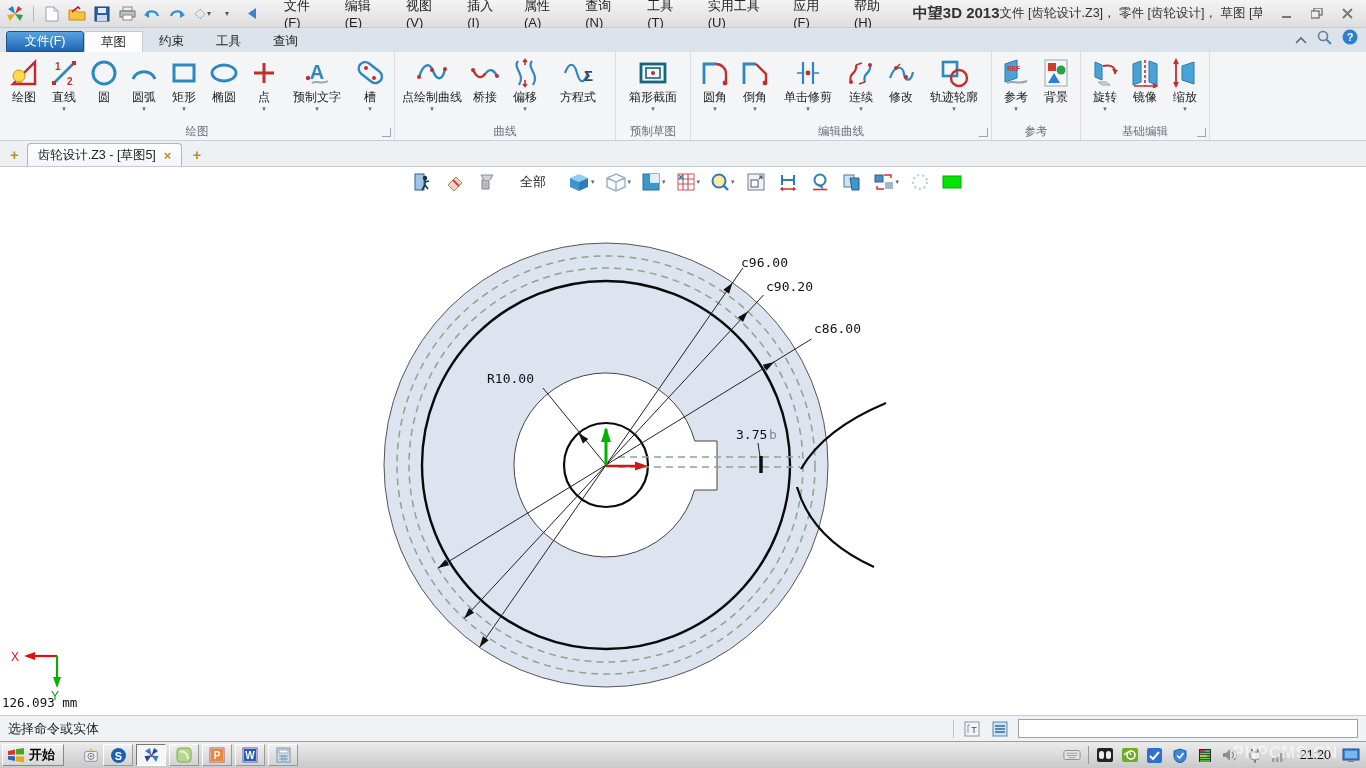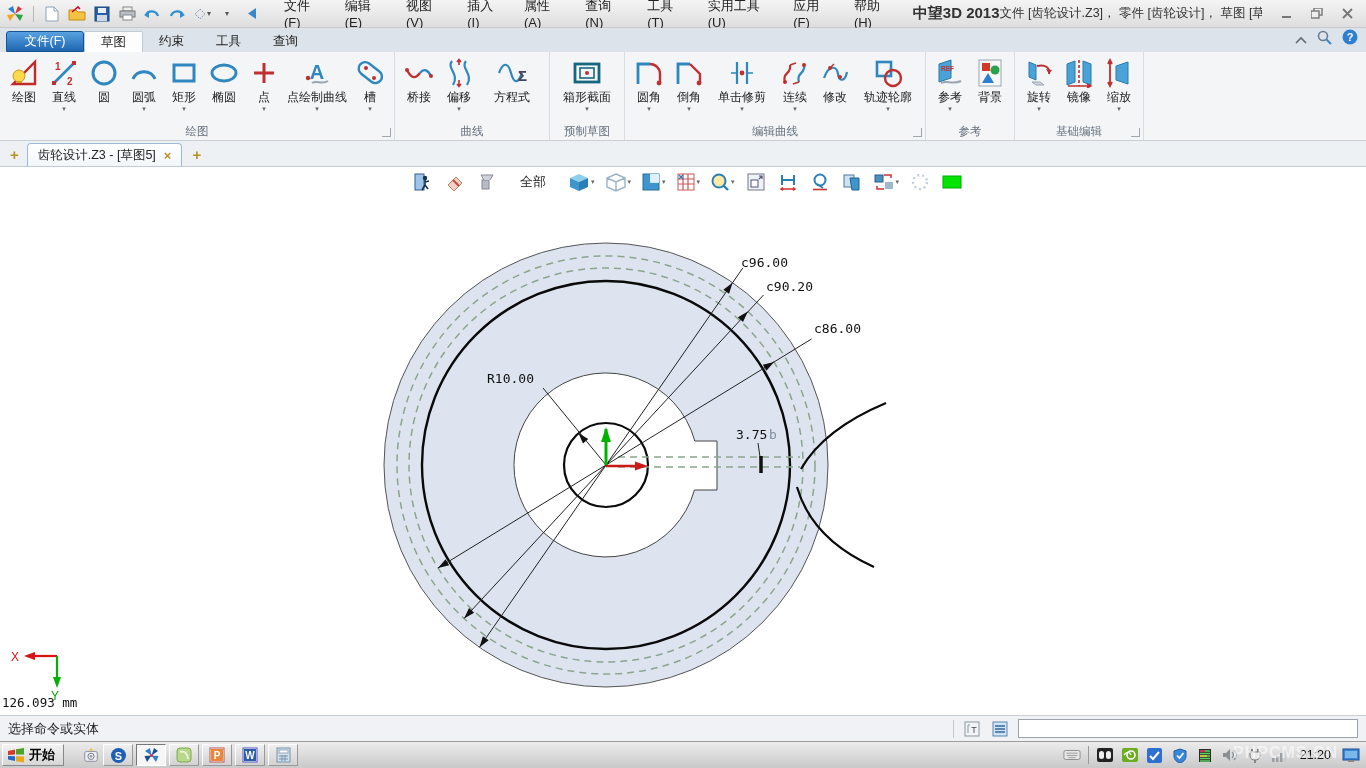--- a/index.html
+++ b/index.html
@@ -292,21 +292,21 @@
             <span class="rcaret">▾</span>
         </div>
         <div class="ritem wide">
           <span class="ricon">
               <svg width="30" height="30" viewBox="0 0 30 30">
                 <text x="15" y="21" font-size="20" fill="#2e87bf" text-anchor="middle" font-weight="bold">A</text>
                 <circle cx="6" cy="20" r="2.2" fill="#c03030"></circle>
                 <path d="M10 25 C15 22, 20 27, 26 23" stroke="#9aa6b0" stroke-width="2" fill="none"></path>
               </svg>
             </span>
-          <span class="rlabel">点绘制曲线</span>
+          <span class="rlabel">预制文字</span>
             <span class="rcaret">▾</span>
         </div>
         <div class="ritem">
           <span class="ricon">
               <svg width="30" height="30" viewBox="0 0 30 30">
                 <rect x="5" y="8" width="26" height="13" rx="6.5" fill="none" stroke="#2e87bf" stroke-width="2.4" transform="rotate(38 15 15) translate(-3 0)"></rect>
                 <circle cx="11" cy="10" r="2" fill="#c03030"></circle>
                 <circle cx="19" cy="20" r="2" fill="#c03030"></circle>
               </svg>
             </span>
@@ -315,20 +315,32 @@
         </div>
       </div>
       <div class="gfooter">
           <span>绘图</span>
           <span class="gexp"></span>
         </div>
     </div>
 
     <div class="rgroup">
       <div class="ritems">
+        <div class="ritem wide">
+          <span class="ricon">
+              <svg width="32" height="30" viewBox="0 0 32 30">
+                <path d="M3 19 C8 4, 14 5, 17 13 S 26 25, 29 11" fill="none" stroke="#2e87bf" stroke-width="2.4"></path>
+                <circle cx="3" cy="19" r="2" fill="#c03030"></circle>
+                <circle cx="16" cy="12" r="2" fill="#c03030"></circle>
+                <circle cx="29" cy="11" r="2" fill="#c03030"></circle>
+              </svg>
+            </span>
+          <span class="rlabel">点绘制曲线</span>
+            <span class="rcaret">▾</span>
+        </div>
         <div class="ritem">
           <span class="ricon">
               <svg width="30" height="30" viewBox="0 0 30 30">
                 <path d="M3 12 C8 22, 12 20, 16 15" fill="none" stroke="#c03030" stroke-width="2.4"></path>
                 <path d="M16 15 C20 10, 24 12, 27 18" fill="none" stroke="#2e87bf" stroke-width="2.4"></path>
                 <circle cx="3" cy="12" r="2" fill="#c03030"></circle>
                 <circle cx="27" cy="18" r="2" fill="#c03030"></circle>
               </svg>
             </span>
           <span class="rlabel">桥接</span>

